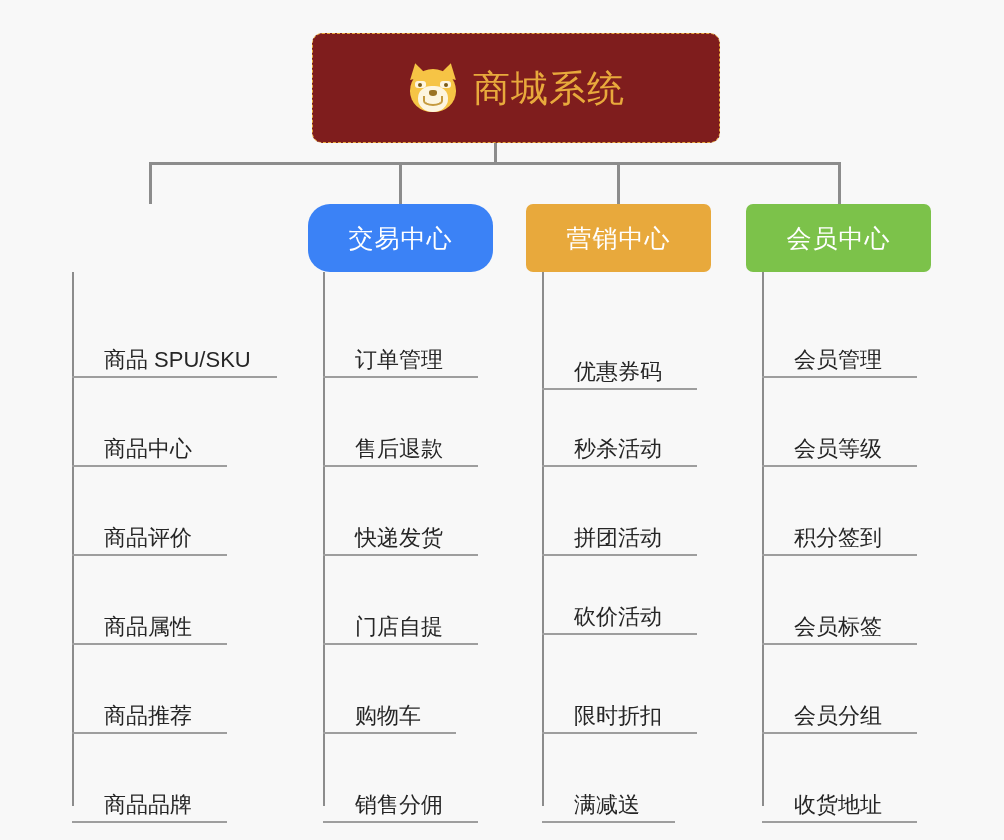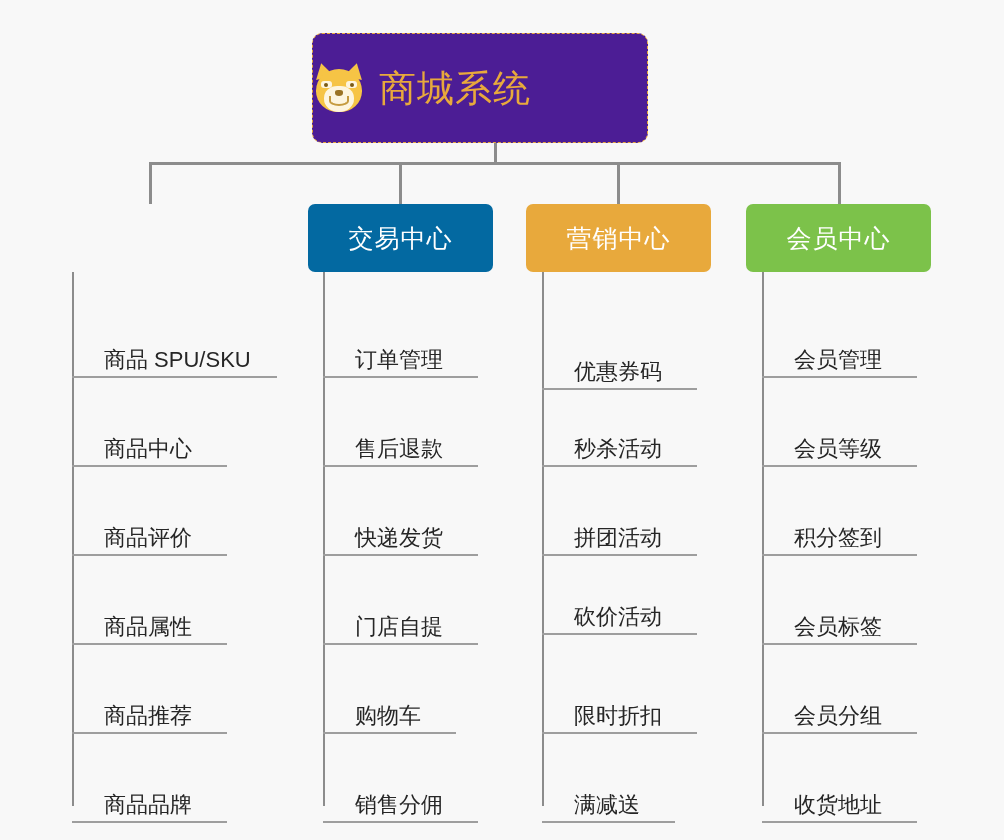--- a/index.html
+++ b/index.html
@@ -18,28 +18,29 @@
   #chart {
     position: absolute;
     inset: 0;
   }
 
   
   .root-node {
     position: absolute;
     left: 312px;
     top: 33px;
-    width: 336px;
+    width: 408px;
     height: 110px;
     box-sizing: border-box;
-    background: #4c1d95;
+    background: #7f1d1d;
     border: 1px dashed #e8a93c;
     border-radius: 10px;
     display: flex;
     align-items: center;
+    justify-content: center;
     gap: 14px;
   }
   .root-title {
     font-size: 37px;
     color: #e8a93c;
     letter-spacing: 1px;
     line-height: 1;
     white-space: nowrap;
   }
 
@@ -185,21 +186,21 @@
   </div>
 
   <div class="line v-stem" style="left:494px; top:143px; height:21px;"></div>
   <div class="line h-bus" style="left:149px; top:162px; width:692px;"></div>
 
   <div class="line v-stem" style="left:149px; top:162px; height:42px;"></div>
   <div class="line v-stem" style="left:399px; top:162px; height:42px;"></div>
   <div class="line v-stem" style="left:617px; top:162px; height:42px;"></div>
   <div class="line v-stem" style="left:838px; top:162px; height:42px;"></div>
 
-  <div class="cat-card" style="left:308px; width:185px; background:#0369a1;">
+  <div class="cat-card" style="left:308px; width:185px; background:#3b82f6;border-radius:22px;">
     <span>交易中心</span>
   </div>
   <div class="cat-card" style="left:526px; width:185px; background:#e8a93c;">
     <span>营销中心</span>
   </div>
   <div class="cat-card" style="left:746px; width:185px; background:#7cc24a;">
     <span>会员中心</span>
   </div>
 
   <div class="leaf-col" style="left:72px;">

